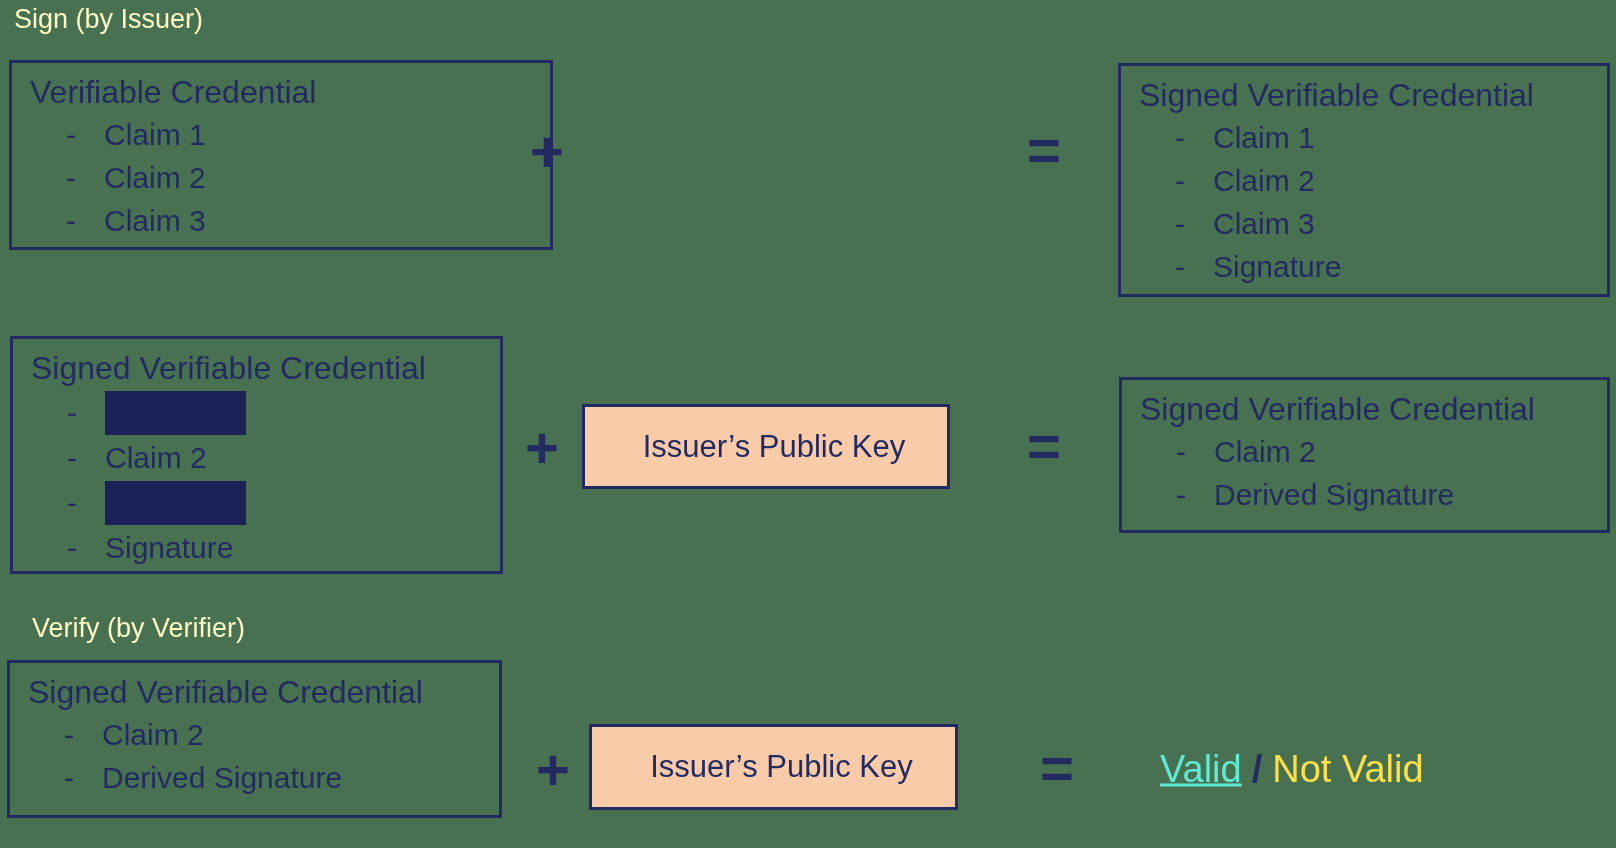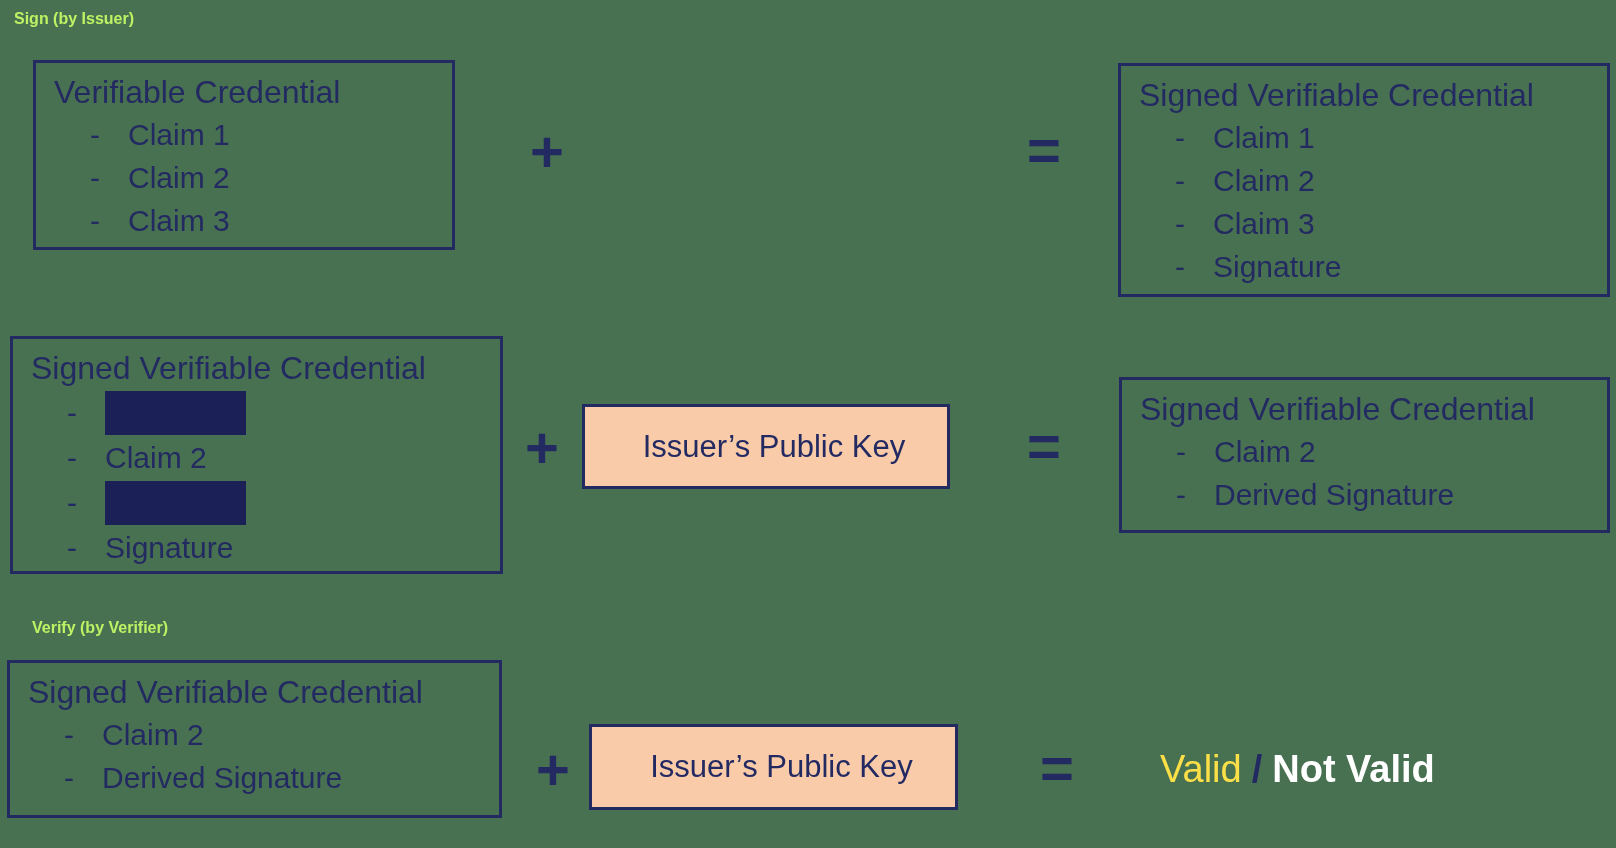--- a/index.html
+++ b/index.html
@@ -1,44 +1,44 @@
 <!DOCTYPE html>
 <html><head>
 <meta charset="utf-8">
 <style>
   html,body{margin:0;padding:0;background:#487151;}
   .canvas{
     position:relative;width:1616px;height:848px;background:#487151;
     font-family:"Liberation Sans",sans-serif;color:#232a62;overflow:hidden;
   }
-  .heading{position:absolute;font-size:16px;line-height:26px;font-weight:bold;color:#bef264;}
+  .heading{position:absolute;font-size:27px;line-height:26px;font-weight:normal;color:#fef9c3;}
   .box{
     position:absolute;border:3px solid #232a62;box-sizing:border-box;
     padding:8px 10px 0 18px;background:transparent;
   }
   .box-title{font-size:32px;line-height:42px;white-space:nowrap;}
   .item{display:flex;align-items:center;padding-left:36px;font-size:30px;line-height:43px;min-height:43px;white-space:nowrap;}
   .item-redacted{min-height:47px;}
   .dash{width:38px;flex:0 0 38px;}
   .redacted{width:141px;height:44px;background:#1b2057;}
   .key-box{
     position:absolute;border:3px solid #232a62;box-sizing:border-box;
     display:flex;align-items:center;justify-content:center;font-size:31px;white-space:nowrap;
   }
   .fill-yellow{background:#fbe494;}
   .fill-peach{background:#f9cba9;padding-left:16px;}
   .op{position:absolute;transform:translate(-50%,-50%);font-size:58px;font-weight:bold;color:#232a62;}
   .result{position:absolute;transform:translateY(-50%);font-size:38px;white-space:nowrap;}
-  .valid{color:#fde047;}
+  .valid{color:#5eead4;text-decoration:underline;}
   .sep{color:#232a62;margin:0 10px;font-weight:bold;}
-  .invalid{color:#ffffff;font-weight:bold;}
+  .invalid{color:#fde047;}
 
   
   .s0-heading{left:14px;top:6px;}
-  .s0-input{left:9px;top:60px;width:422px;height:190px;margin-left:24px;}
+  .s0-input{left:9px;top:60px;width:544px;height:190px;}
   .s0-plus{left:547px;top:151px;}
   .s0-key{left:583px;top:108px;width:399px;height:85px;}
   .s0-eq{left:1044px;top:149px;}
   .s0-output{left:1118px;top:63px;width:492px;height:234px;}
 
   
   .s1-heading{left:14px;top:297px;}
   .s1-input{left:10px;top:336px;width:493px;height:238px;}
   .s1-plus{left:542px;top:447px;}
   .s1-key{left:582px;top:404px;width:368px;height:85px;}

